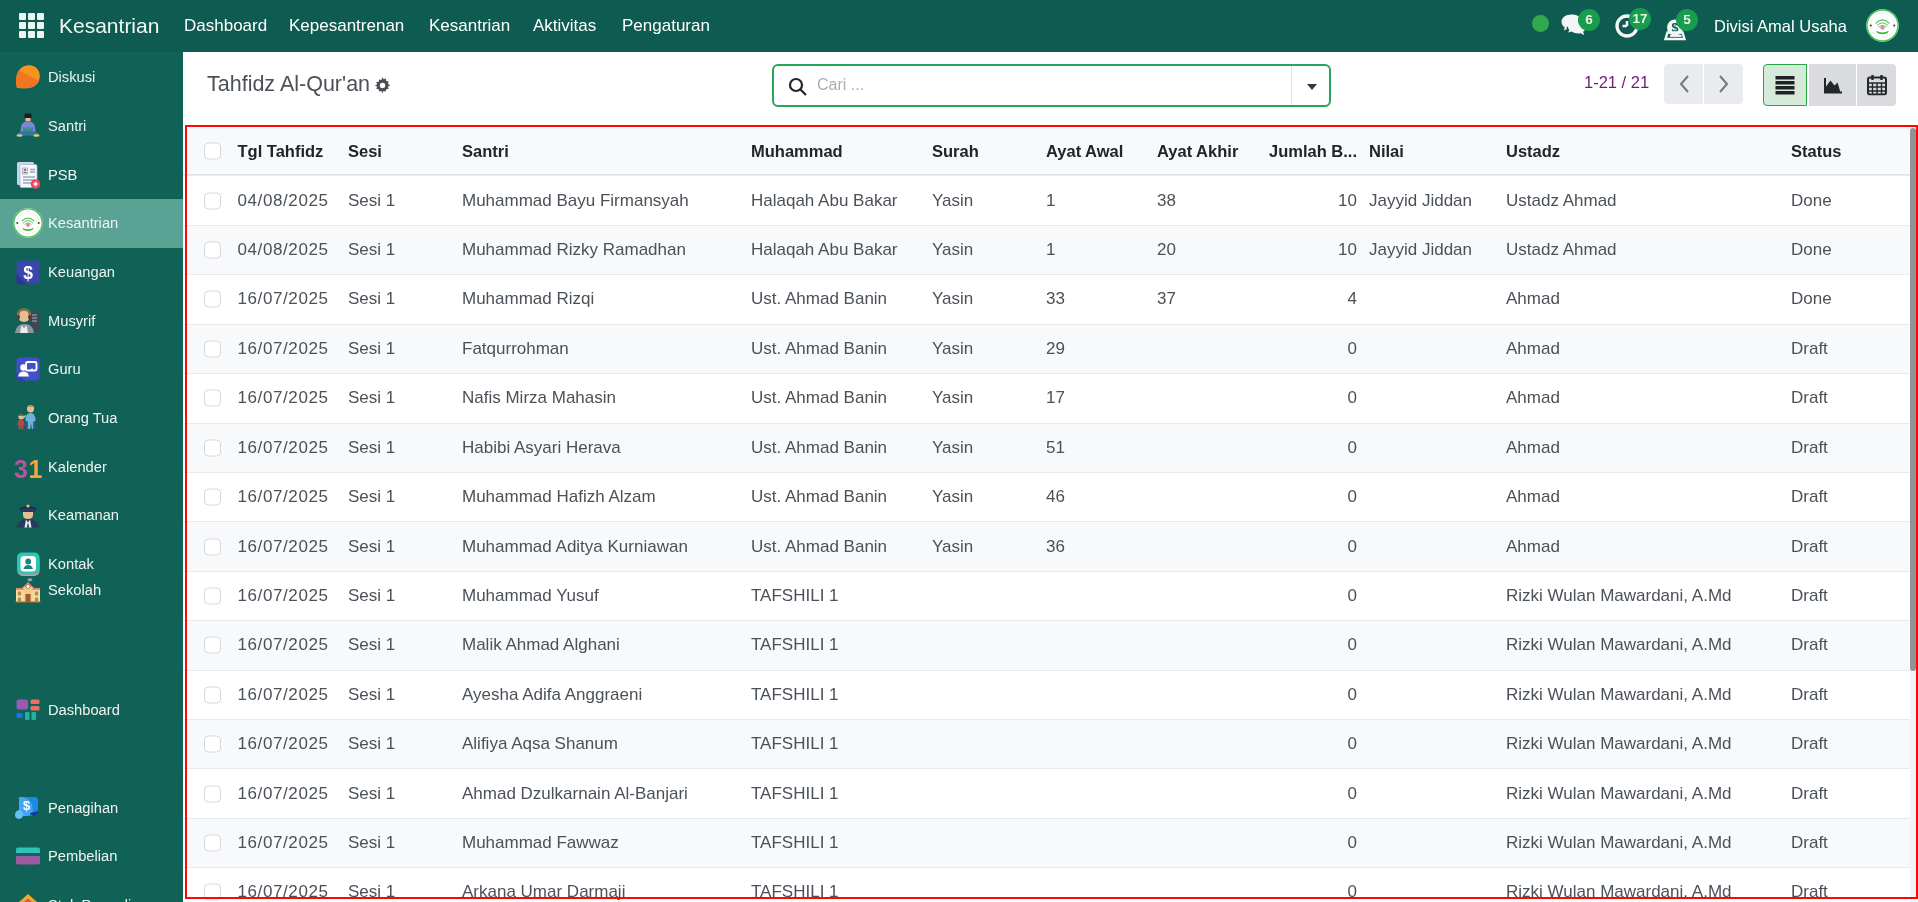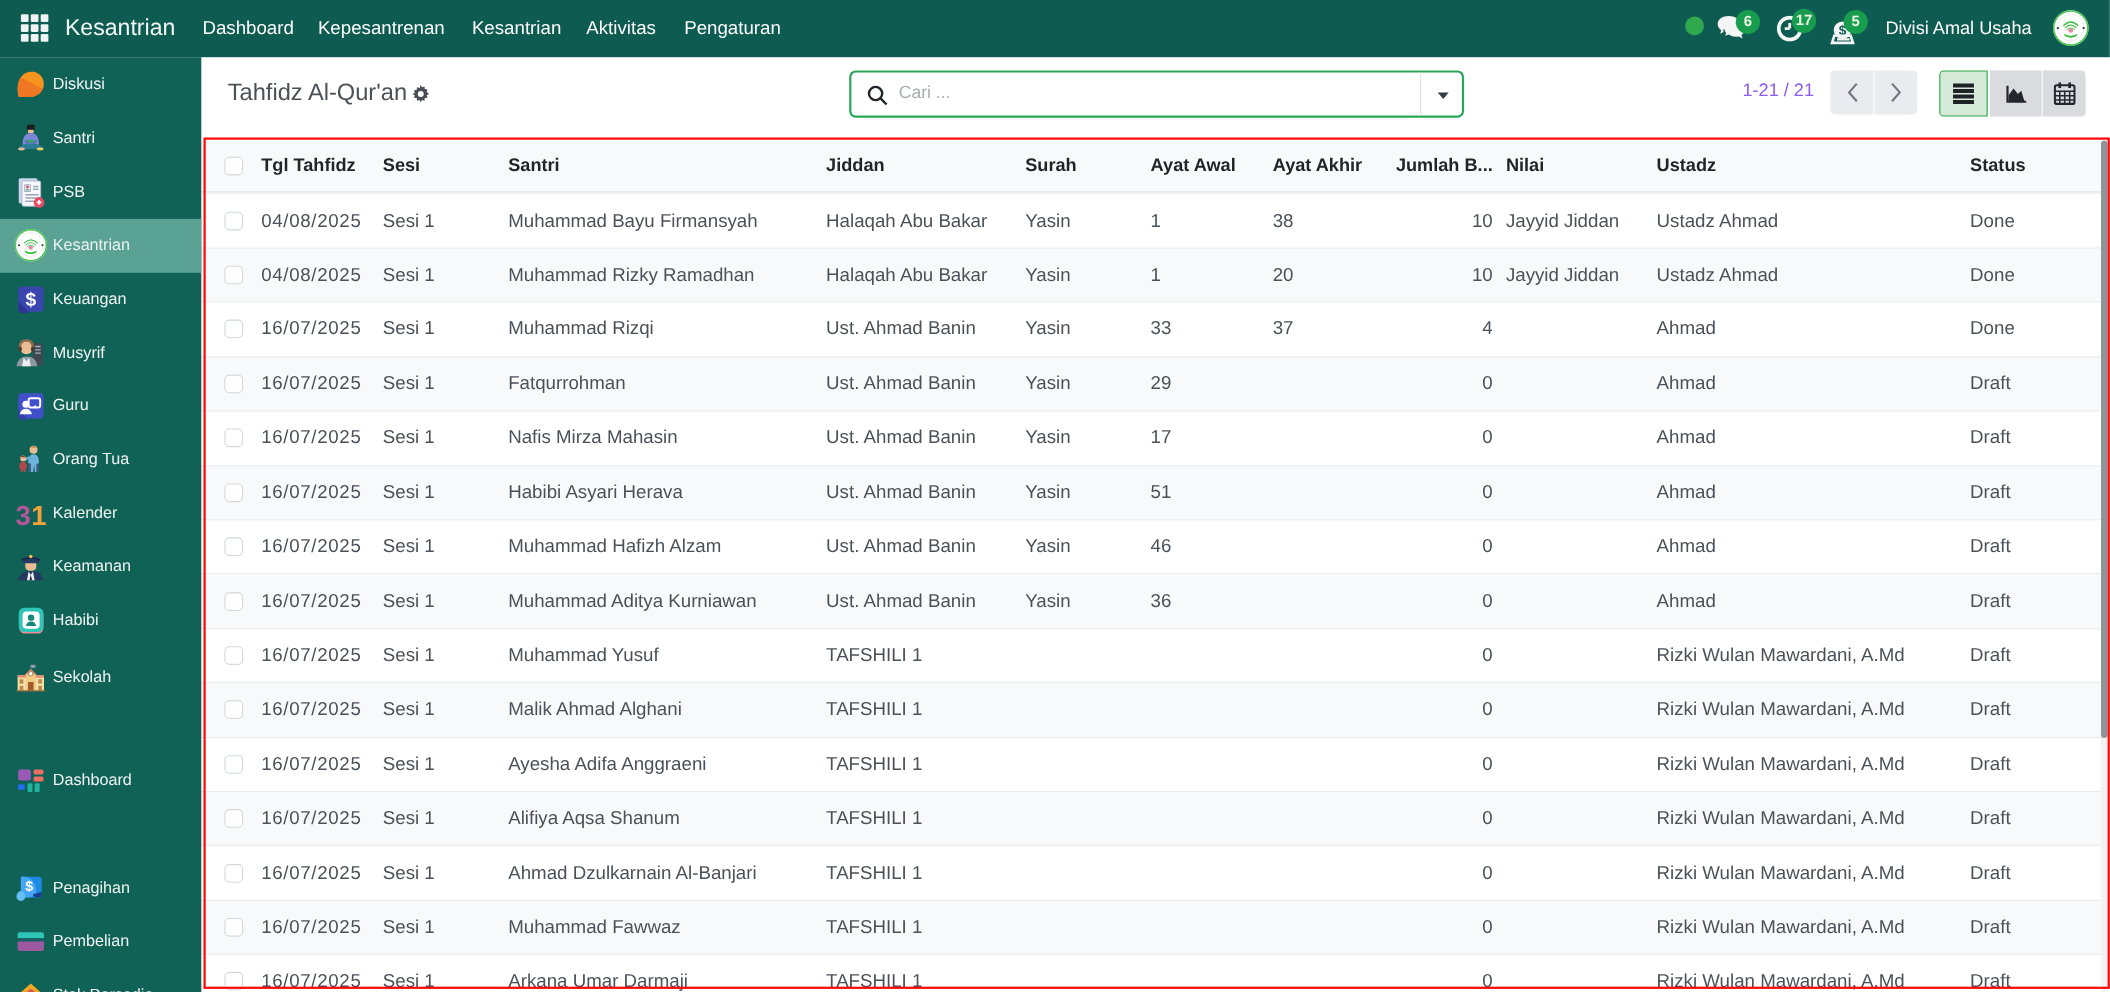--- a/index.html
+++ b/index.html
@@ -23,21 +23,21 @@
   #content { position:absolute; left:183px; top:52px; width:1735px; height:850px; background:#fff; }
   #title { position:absolute; left:24px; top:20px; font-size:21.5px; color:#4c5157; }
   #gear { position:absolute; left:191px; top:25px; }
   #search { position:absolute; left:589px; top:12px; width:559px; height:43px;
     border:2px solid #28a558; border-radius:6px; background:#fff; }
   #search .ph { position:absolute; left:43px; top:10px; font-size:16px; color:#a9adb2; }
   #search .divline { position:absolute; right:37px; top:0px; width:1px; height:39px; background:#e2e5e8; }
   #search .caret { position:absolute; right:12px; top:18px; width:0; height:0;
     border-left:5.5px solid transparent; border-right:5.5px solid transparent; border-top:6.5px solid #343a40; }
   #search svg { position:absolute; left:14px; top:11px; }
-  #pager-info { position:absolute; left:1401px; top:21px; font-size:16.5px; color:#8b5cf6; }
+  #pager-info { position:absolute; left:1401px; top:21px; font-size:16.5px; color:#701a75; }
   .pbtn { position:absolute; top:12px; width:39px; height:40px; background:#e9ebee; }
   .vbtn { position:absolute; top:12px; width:44px; height:41.5px; background:#d9dbdf; }
   .pbtn svg, .vbtn svg { position:absolute; left:50%; top:50%; transform:translate(-50%,-50%); }
   
   #tablezone { position:absolute; left:183px; top:0; width:1735px; height:902px; }
   .thead { position:absolute; left:0px; top:127.5px; width:1727px; height:47.9px; background:#f8f9fa;
      border-bottom:1px solid #dee2e6; font-weight:bold; font-size:16.5px; color:#212529; }
   .trow { position:absolute; left:0px; width:1727px; height:49.42px; font-size:17px; color:#4b5158;
      border-top:1px solid #e9ecef; }
   .trow.even { background:#f8f9fa; }
@@ -219,23 +219,23 @@
       <div class="lbl">Keamanan</div>
     </div>
     <div class="sitem" style="top: 487.6px;">
       <div class="ic"><svg width="30" height="30" viewBox="0 0 30 30">
           <rect x="4.5" y="6" width="22" height="21" rx="5" fill="#ef8a96"></rect>
           <rect x="4" y="3.5" width="22.5" height="22" rx="5" fill="#2ec4b6"></rect>
           <rect x="7.5" y="7" width="15.5" height="15.5" rx="3.5" fill="#fff"></rect>
           <circle cx="15.2" cy="12.5" r="2.9" fill="#16877c"></circle>
           <path d="M10.5 20 q1-4 4.7-4 3.7 0 4.7 4 z" fill="#16877c"></path>
         </svg></div>
-      <div class="lbl">Habibi</div>
-    </div>
-    <div class="sitem" style="top: 539px;">
+      <div class="lbl">Kontak</div>
+    </div>
+    <div class="sitem" style="top: 513px;">
       <div class="ic"><svg width="30" height="30" viewBox="0 0 30 30">
           <rect x="3" y="13" width="24" height="14" fill="#f5dfa8"></rect>
           <rect x="3" y="13" width="24" height="2" fill="#e98973"></rect>
           <path d="M9 13 L15 7 21 13 z" fill="#e98973"></path>
           <rect x="10.5" y="12" width="9" height="15" fill="#f0cd82"></rect>
           <circle cx="15" cy="11.5" r="2" fill="#fff" stroke="#8a6b3a" stroke-width="0.7"></circle>
           <rect x="12.5" y="19" width="5" height="8" fill="#a05a2c"></rect>
           <rect x="4.8" y="16.5" width="3.4" height="4" fill="#b98a4a"></rect>
           <rect x="21.8" y="16.5" width="3.4" height="4" fill="#b98a4a"></rect>
           <rect x="4.8" y="22.5" width="3.4" height="4" fill="#b98a4a"></rect>
@@ -328,21 +328,21 @@
         <path d="M1 8.5 h18 M1 12.5 h18 M1 16.5 h18 M5.5 8.5 v11 M10 8.5 v11 M14.5 8.5 v11" stroke="#23272b" stroke-width="1.4"></path>
       </svg>
     </div>
   </div>
 <div id="tablezone">
     <div class="thead">
       <div class="cb"></div>
       <span class="cell" style="left:54.5px">Tgl Tahfidz</span>
       <span class="cell" style="left:165px">Sesi</span>
       <span class="cell" style="left:279px">Santri</span>
-      <span class="cell" style="left:568px">Jiddan</span>
+      <span class="cell" style="left:568px">Muhammad</span>
       <span class="cell" style="left:749px">Surah</span>
       <span class="cell" style="left:863px">Ayat Awal</span>
       <span class="cell" style="left:974px">Ayat Akhir</span>
       <span class="cell" style="left:1086px">Jumlah B...</span>
       <span class="cell" style="left:1186px">Nilai</span>
       <span class="cell" style="left:1323px">Ustadz</span>
       <span class="cell" style="left:1608px">Status</span>
     </div>
     <div class="trow" style="top: 175.4px;">
       <div class="cb"></div>

